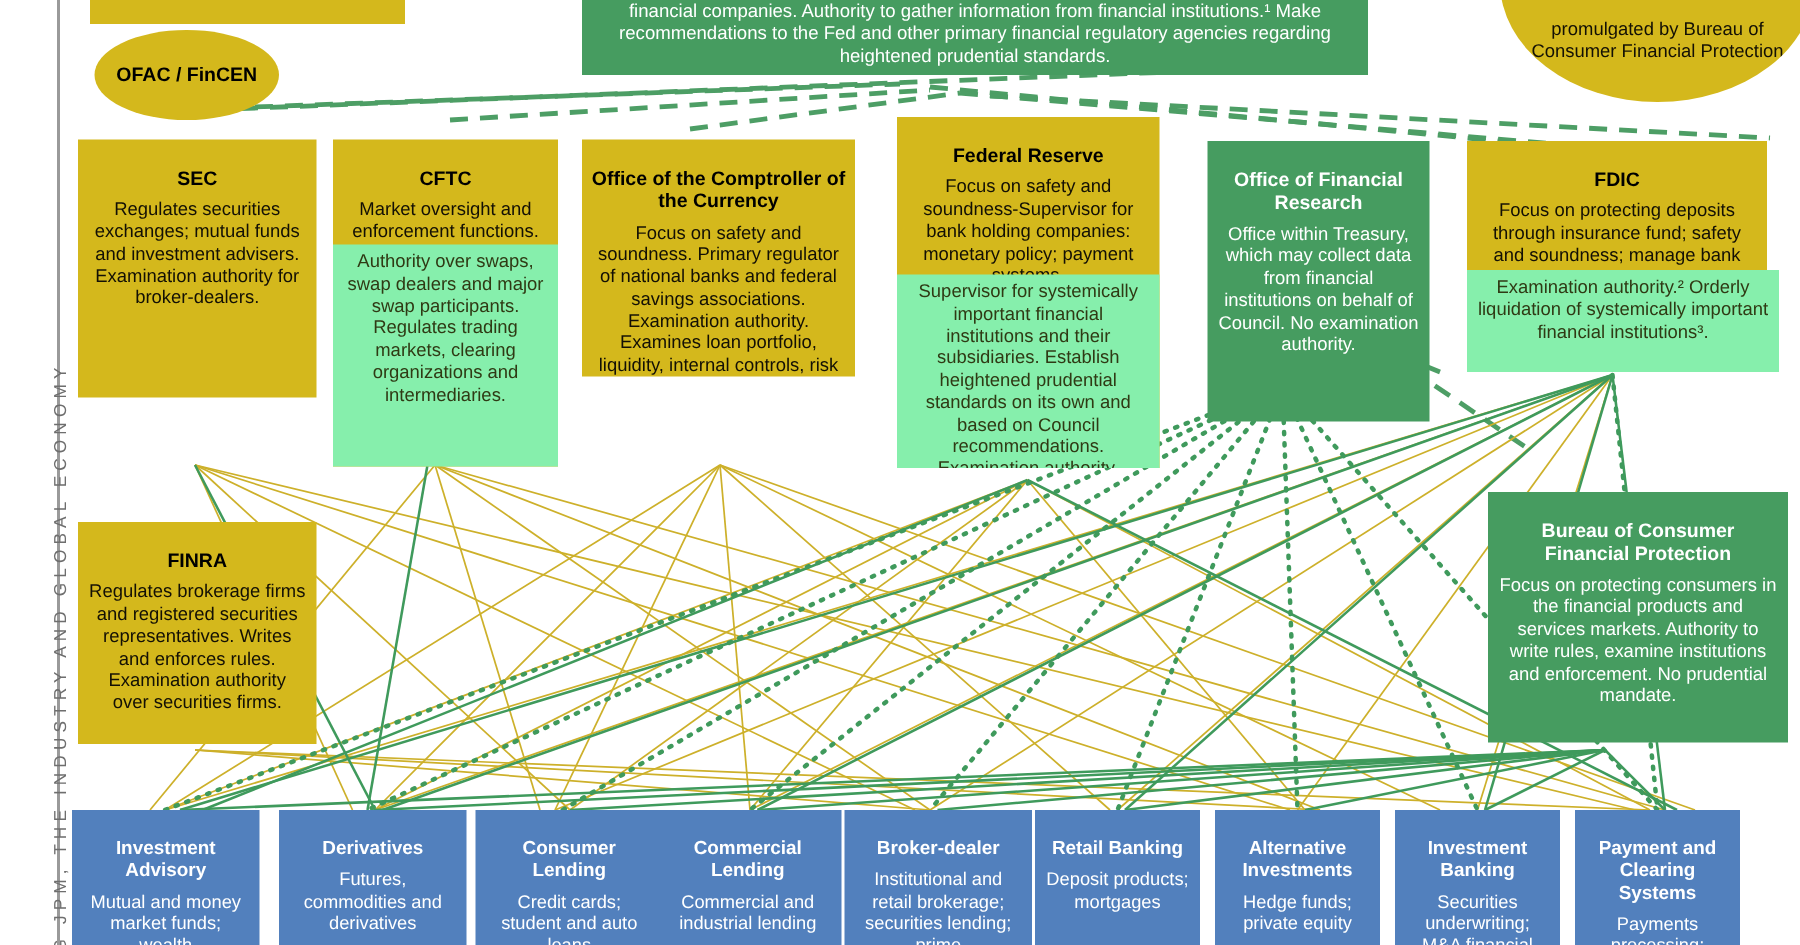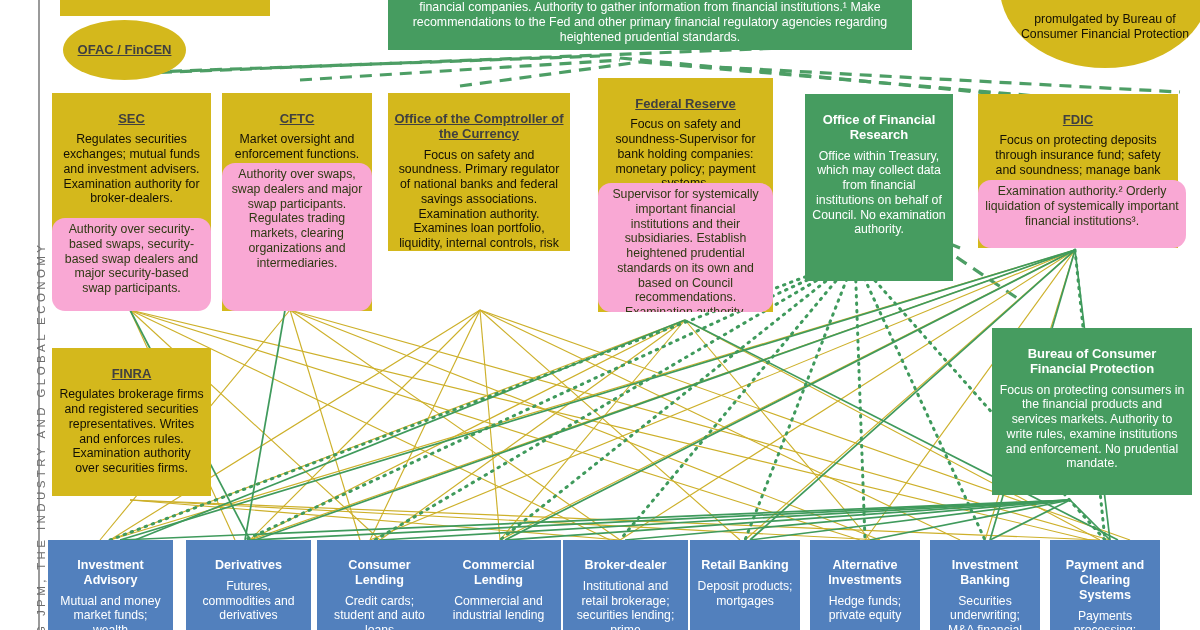--- a/index.html
+++ b/index.html
@@ -69,25 +69,24 @@
   .node .sub {
     font-size: 12.3px;
     line-height: 1.2;
     padding: 4px 7px 6px 7px;
   }
 
   .gold {
     background: #d4b81c;
     color: #131005;
   }
-  .gold .title { color: #404040; text-decoration: underline; }
+  .gold .title { color: #000000; }
   .olive {
-    background: #f9a8d4;
+    background: #86efac;
     color: #2f3a14;
-    border-radius: 13px;
   }
   .green {
     background: #469c60;
     color: #ffffff;
   }
   .green .title { color: #ffffff; }
   .blue {
     background: #5280bd;
     color: #ffffff;
   }
@@ -226,23 +225,20 @@
   </div>
 
   <div class="node gold circle-note" style="left:1000px; top:-92px; width:210px; height:160px;">
     <div class="body" style="padding-top:78px;">promulgated by Bureau of Consumer Financial Protection</div>
   </div>
 
   <div class="node gold" style="left:52px; top:93px; width:159px; height:172px;">
     <div class="title">SEC</div>
     <div class="body">Regulates securities exchanges; mutual funds and investment advisers.  Examination authority for broker-dealers.</div>
   </div>
-  <div class="node olive" style="left:52px; top:218px; width:159px; height:93px;">
-    <div class="sub">Authority over security-based swaps, security-based swap dealers and major security-based swap participants.</div>
-  </div>
 
   <div class="node gold" style="left:222px; top:93px; width:150px; height:218px;">
     <div class="title">CFTC</div>
     <div class="body">Market oversight and enforcement functions.</div>
   </div>
   <div class="node olive" style="left:222px; top:163px; width:150px; height:148px;">
     <div class="sub">Authority over swaps, swap dealers and major swap participants. Regulates trading markets, clearing organizations and intermediaries.</div>
   </div>
 
   <div class="node gold" style="left:388px; top:93px; width:182px; height:158px;">

